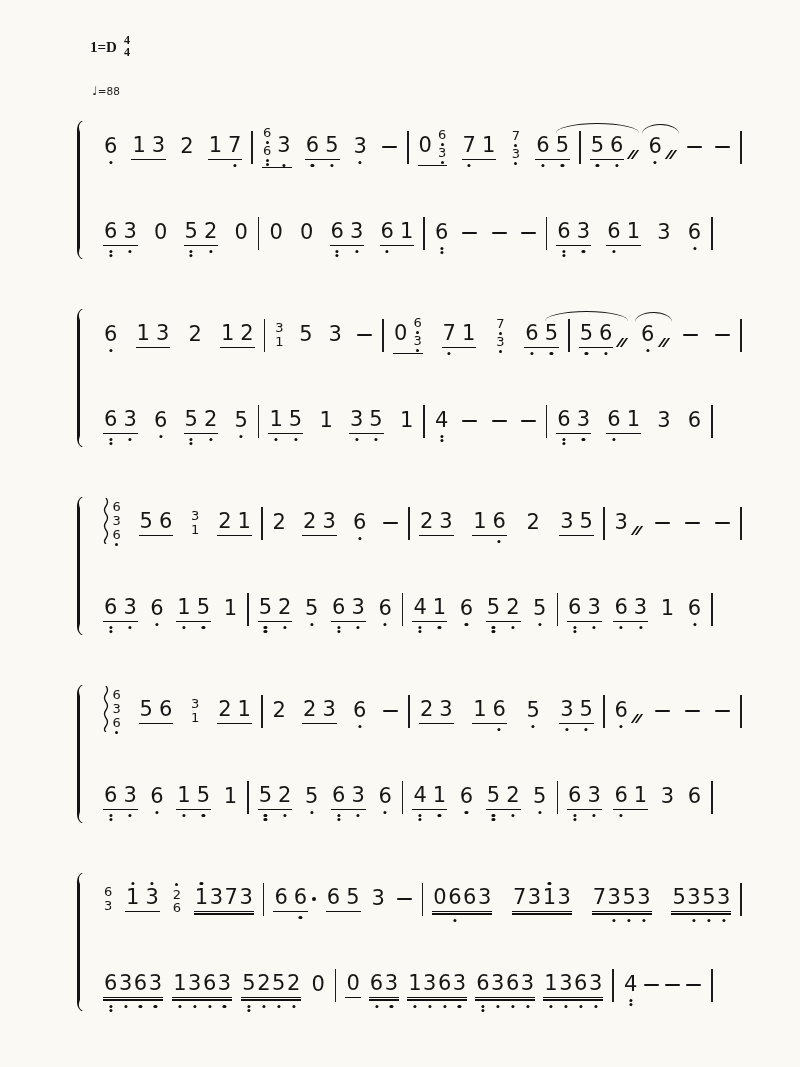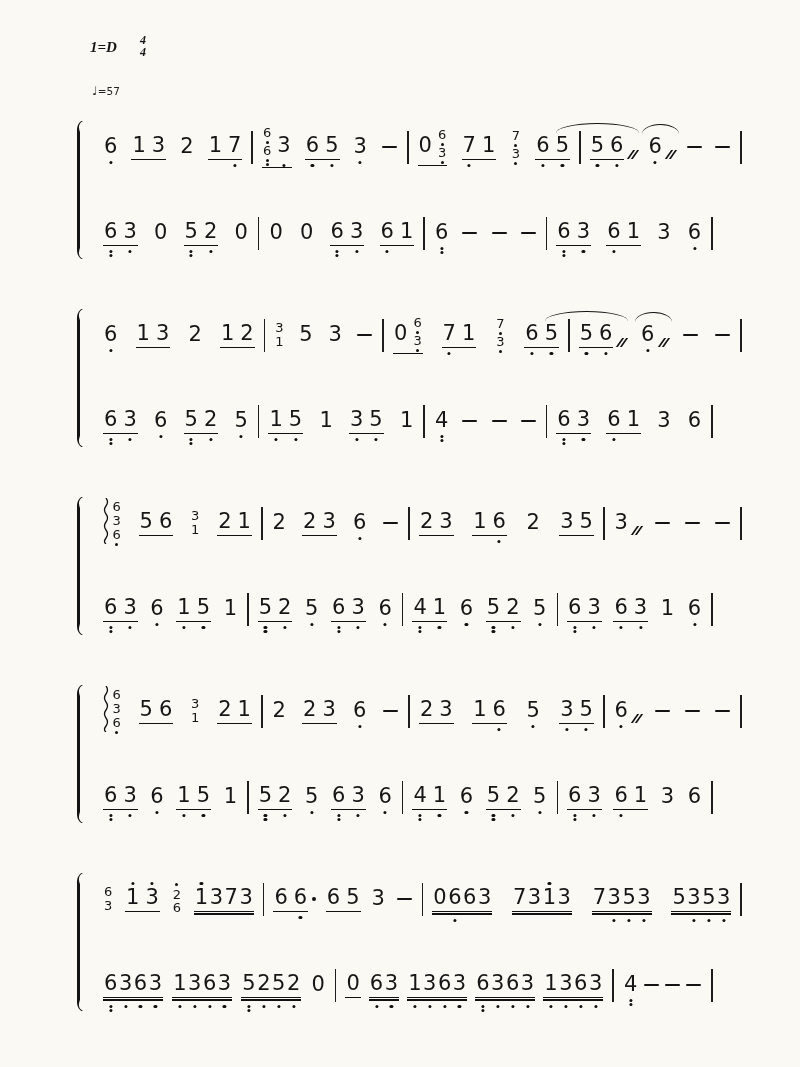--- a/index.html
+++ b/index.html
@@ -9,22 +9,22 @@
     position:relative;overflow:hidden;color:#161616;
     font-family:"DejaVu Sans",sans-serif;
   }
   
   .header{position:relative;height:108px;}
   .title{
     text-align:center;padding-top:24px;font-size:37px;font-weight:bold;
     letter-spacing:3px;font-family:"Liberation Sans",sans-serif;
   }
   .keysig{
-    position:absolute;left:90px;top:36px;display:flex;gap:23px;align-items:center;
-    font-family:"Liberation Serif",serif;font-weight:bold;font-size:15px;font-style:italic;
+    position:absolute;left:90px;top:36px;display:flex;gap:7px;align-items:center;
+    font-family:"Liberation Serif",serif;font-weight:bold;font-size:15px;
   }
   .ts{display:inline-flex;flex-direction:column;align-items:center;line-height:1;
       font-size:12px;font-weight:bold;margin-top:-2px;}
   .ts span{display:block;}
   .tempo{position:absolute;left:92px;top:84px;font-size:10.5px;color:#222;}
   .tempo .nq{font-size:12px;}
   
   .score{padding:10px 58px 0 94px;}
   .system{position:relative;margin-bottom:44px;}
   .system:last-child{margin-bottom:0;}
@@ -71,21 +71,21 @@
 <div class="page">
   <div class="header">
     <div class="keysig">
       <span>1=D</span>
       <span class="ts">
         <span>4</span>
         <span>4</span>
       </span>
     </div>
     <div class="tempo">
-      <span class="nq">♩</span><span>=57</span>
+      <span class="nq">♩</span><span>=88</span>
     </div>
   </div>
   <div class="score" id="score">
       <div class="system">
         <span class="brk"><svg width="14" height="100%" viewBox="0 0 14 150" preserveAspectRatio="none">
             <path d="M11 1 C6 4 6.5 8 8 13 L8 137 C6.5 142 6 146 11 149 L9.2 149 C4.8 145 5 141 5 137 L5 13 C5 9 4.8 5 9.2 1 Z" fill="#141414"></path>
           </svg></span>
         <div class="line melody">
           <span class="ms" style="flex-grow: 10;">
             <span class="grp u0">

